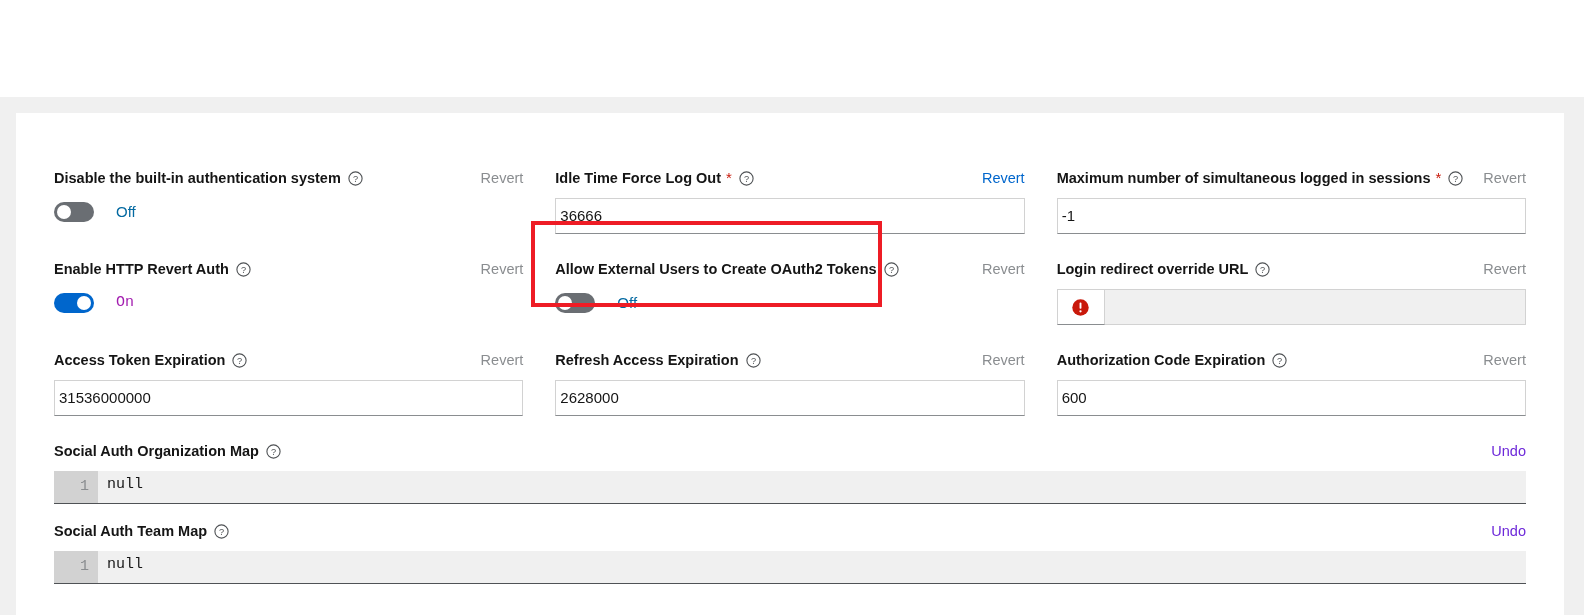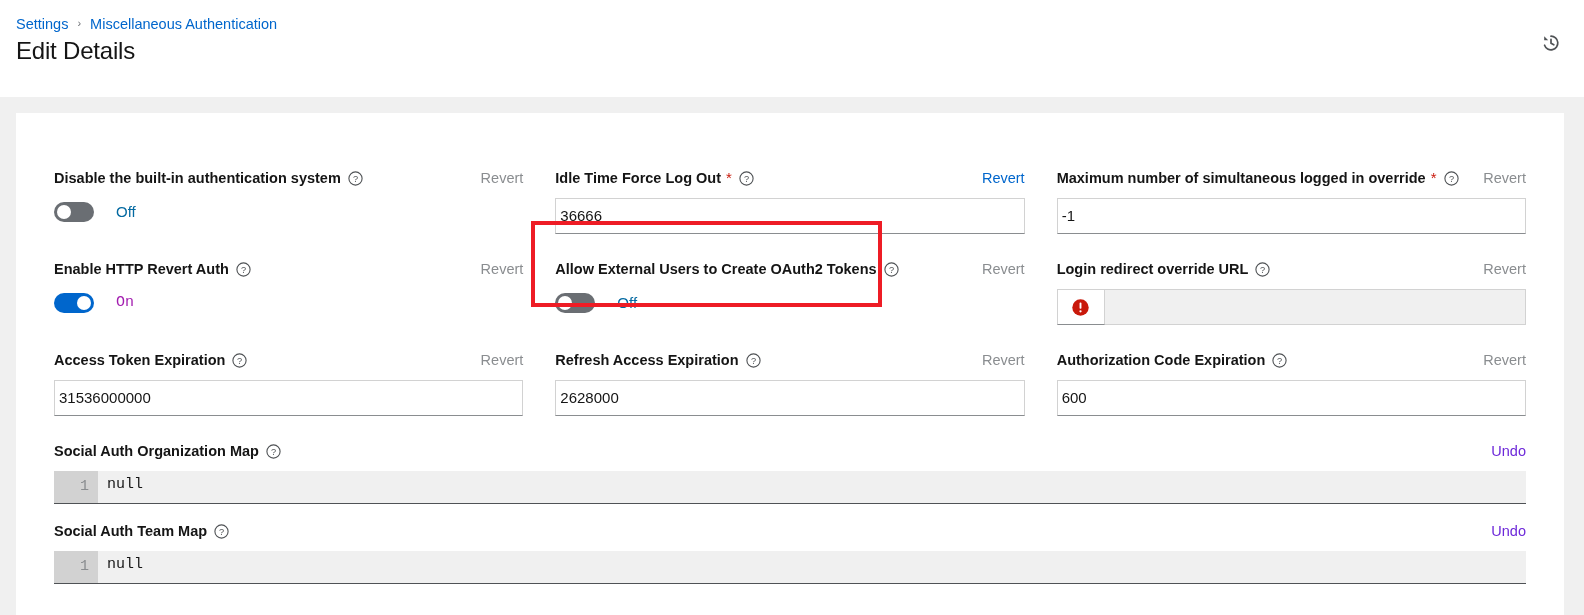--- a/index.html
+++ b/index.html
@@ -194,38 +194,20 @@
     border: 4px solid #ee1c25;
     pointer-events: none;
     z-index: 40;
   }
 </style>
 </head>
 <body>
 
 <div id="page">
 
-  <div class="header">
-
-    <div class="breadcrumb">
-      <span class="bc-link">Settings</span>
-      <span class="bc-sep">›</span>
-      <span class="bc-link">Miscellaneous Authentication</span>
-    </div>
-
-    <div class="page-title">Edit Details</div>
-
-    <div class="history-btn">
-      <svg width="20" height="20" viewBox="0 0 20 20" aria-hidden="true">
-        <path d="M10 3.2a6.8 6.8 0 1 1-6.43 9" fill="none" stroke="#4f5255" stroke-width="1.7" stroke-linecap="round"></path>
-        <path d="M3.2 3.2 L3.2 7.2 L7.2 7.2 Z" fill="#4f5255"></path>
-        <path d="M10 6.4 L10 10.2 L12.8 11.8" fill="none" stroke="#4f5255" stroke-width="1.7" stroke-linecap="round" stroke-linejoin="round"></path>
-      </svg>
-    </div>
-  </div>
 
   <div class="page-body">
     <div class="card">
       <div class="grid">
 
         <div class="field">
           <div class="field-head">
             <span class="field-label">Disable the built-in authentication system</span>
             <span class="help-icon">
               <svg width="15" height="15" viewBox="0 0 15 15">
@@ -255,21 +237,21 @@
               </svg>
             </span>
             <span class="spacer"></span>
             <span class="revert active">Revert</span>
           </div>
           <div class="text-input">36666</div>
         </div>
 
         <div class="field">
           <div class="field-head">
-            <span class="field-label">Maximum number of simultaneous logged in override</span>
+            <span class="field-label">Maximum number of simultaneous logged in sessions</span>
             <span class="req-star">*</span>
             <span class="help-icon">
               <svg width="15" height="15" viewBox="0 0 15 15">
                 <circle cx="7.5" cy="7.5" r="6.6" fill="none" stroke="#4f5255" stroke-width="1.1"></circle>
                 <text x="7.5" y="11" font-size="9.2" text-anchor="middle" fill="#4f5255" font-family="Liberation Sans, sans-serif">?</text>
               </svg>
             </span>
             <span class="spacer"></span>
             <span class="revert disabled">Revert</span>
           </div>

